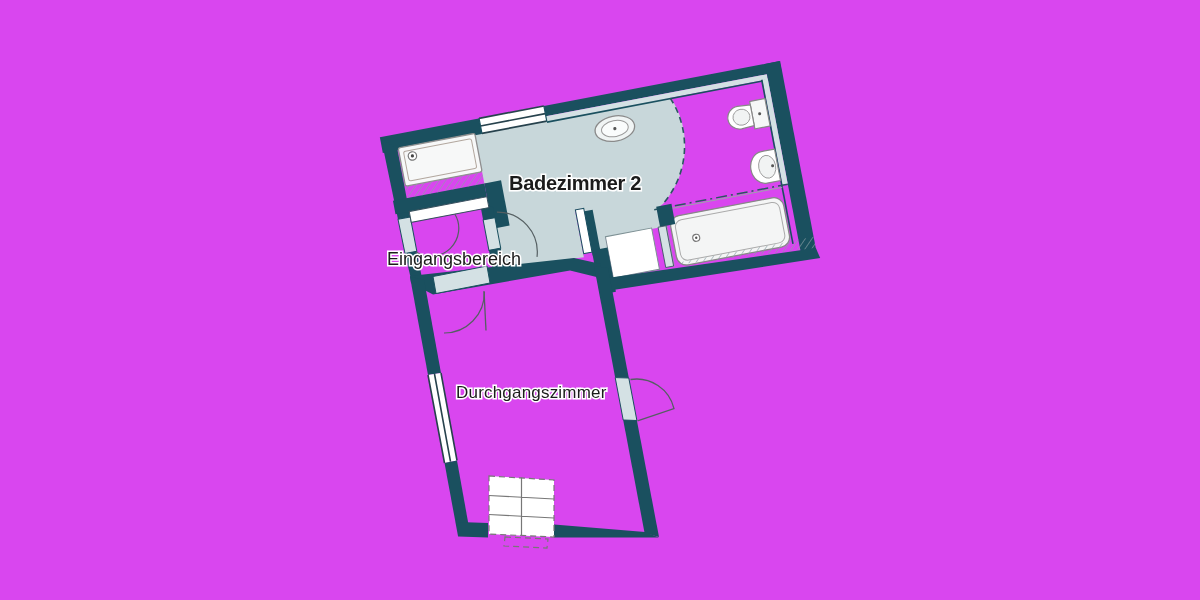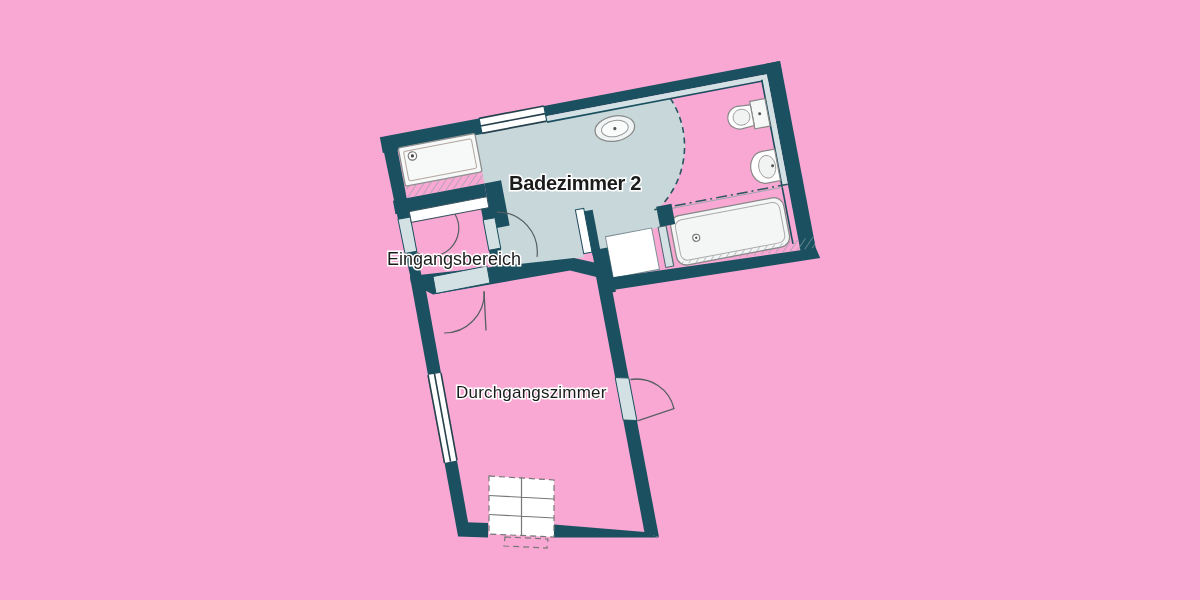--- a/index.html
+++ b/index.html
@@ -1,16 +1,16 @@
 <!DOCTYPE html>
 <html><head>
 <meta charset="utf-8">
 <style>
   html,body{margin:0;padding:0;background:#ffffff;}
-  .wrap{width:1200px;height:600px;position:relative;overflow:hidden;background:#f9a8d4;}
+  .wrap{width:1200px;height:600px;position:relative;overflow:hidden;background:#d946ef;}
   text{font-family:"Liberation Sans", sans-serif;}
 </style>
 </head>
 <body>
 <div class="wrap">
 <svg width="1200" height="600" viewBox="0 0 1200 600" xmlns="http://www.w3.org/2000/svg">
 <defs>
 <pattern id="hatch" width="5.5" height="5.5" patternUnits="userSpaceOnUse" patternTransform="rotate(45)">
   <line x1="0" y1="0" x2="0" y2="5.5" stroke="#8ba0a6" stroke-width="1.2"></line>
 </pattern>

